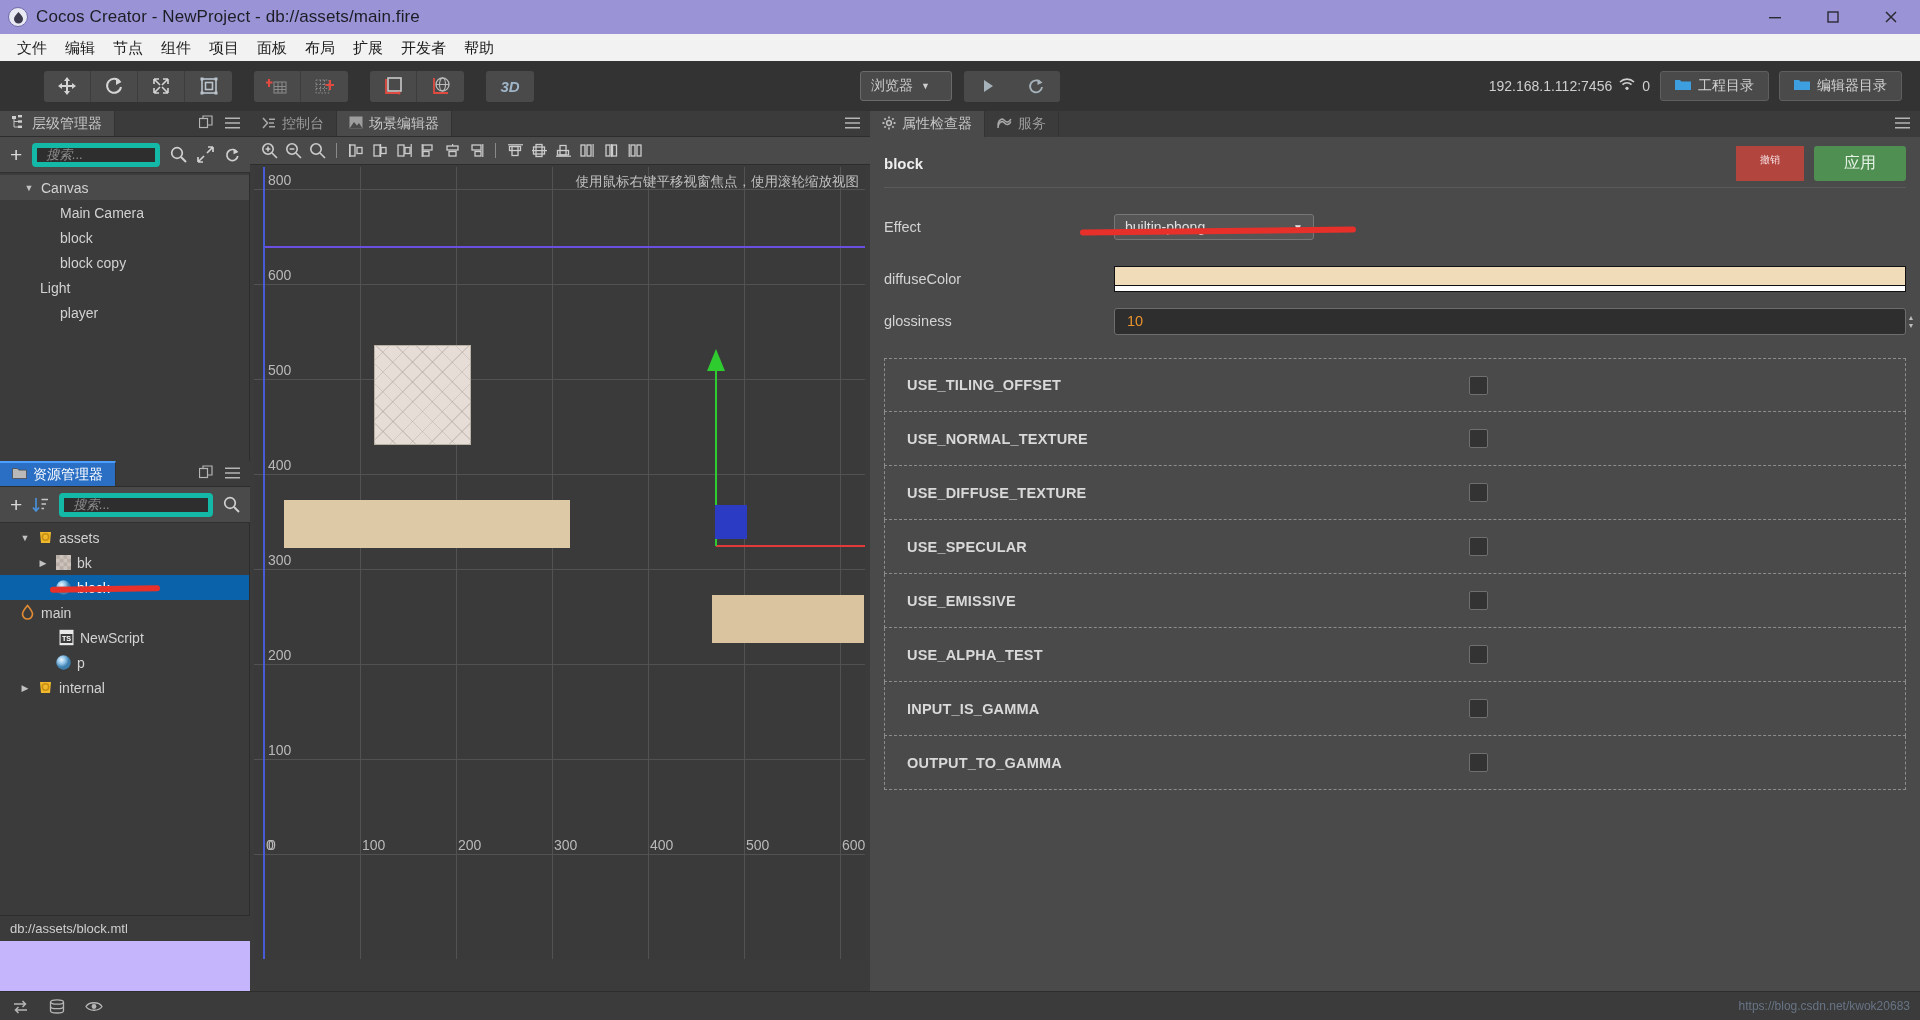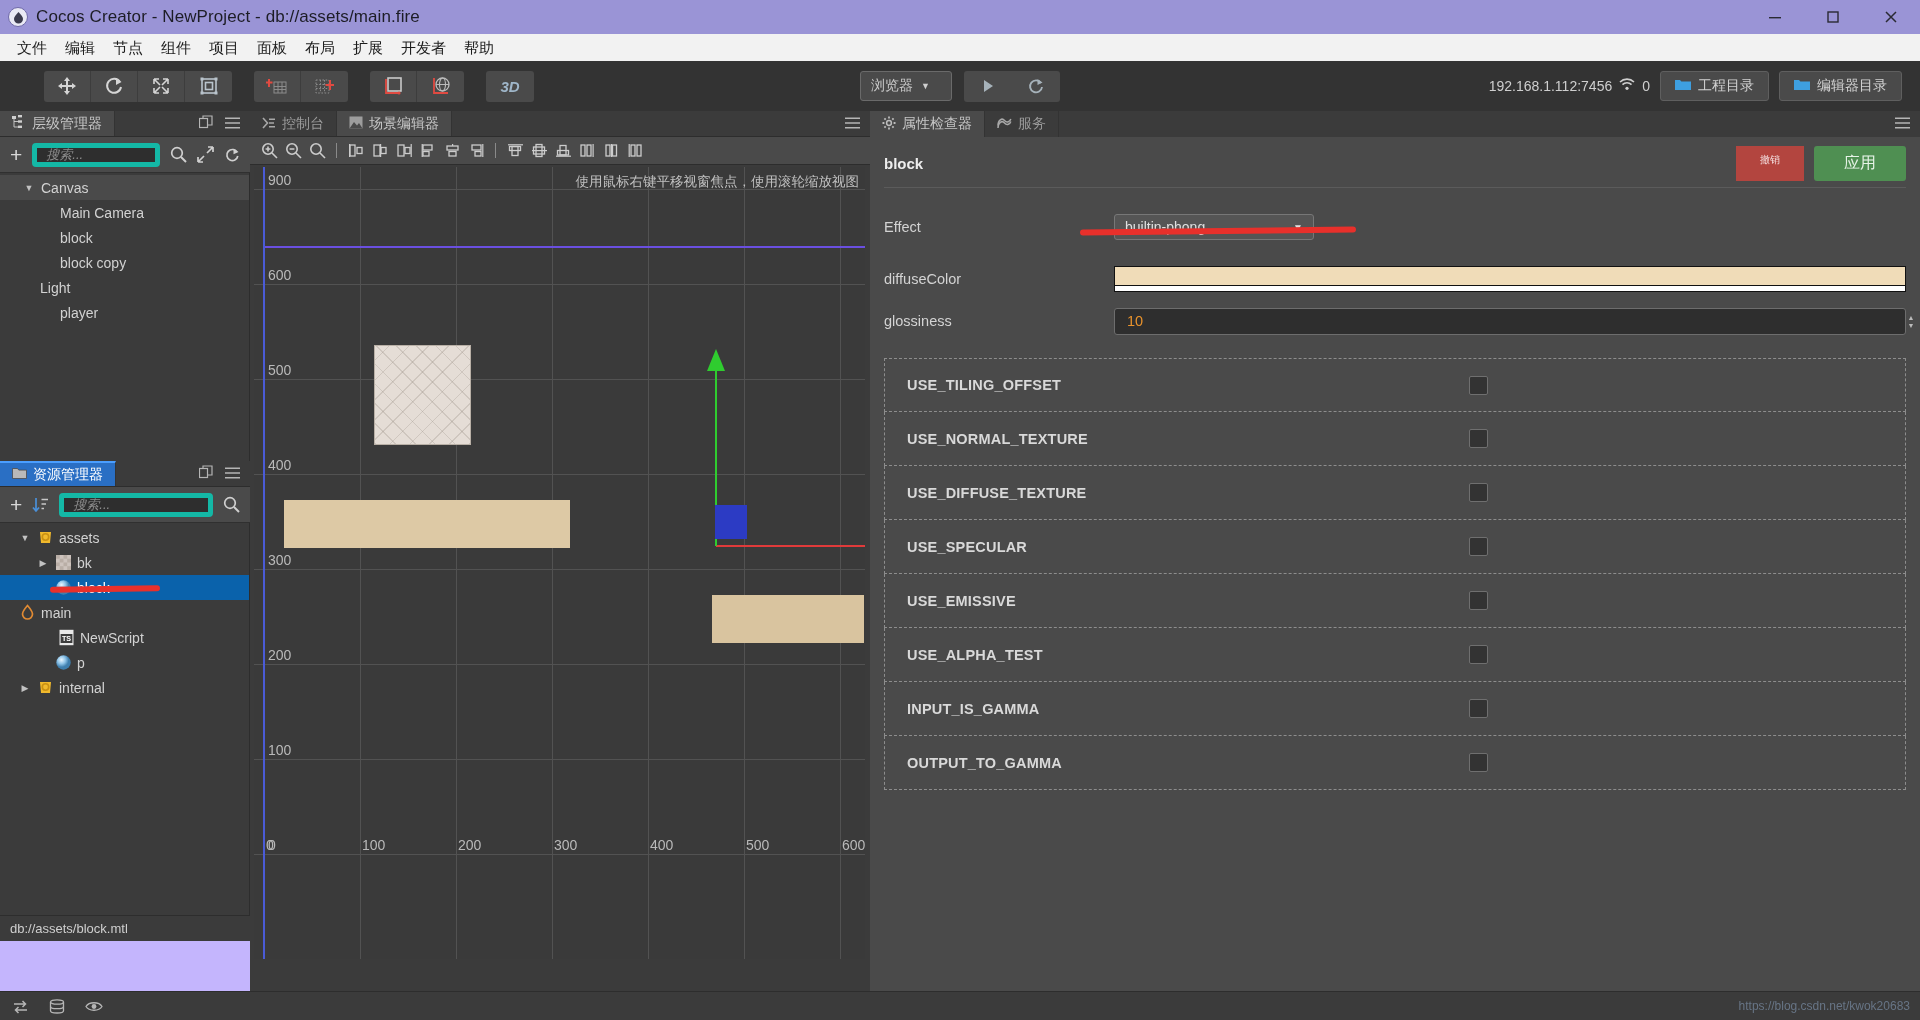--- a/index.html
+++ b/index.html
@@ -823,21 +823,21 @@
                   border:1px solid #b9b0a6;"></div>
 
       <div class="scene-quad" style="left:30px; top:333px; width:286px; height:48px; background:#ddc9a5;"></div>
 
       <div class="scene-quad" style="left:461px; top:338px; width:32px; height:34px; background:#2c3bc4;"></div>
 
       <div class="scene-quad" style="left:458px; top:428px; width:152px; height:48px; background:#d9c49f;"></div>
 
       <div class="hint-text">使用鼠标右键平移视窗焦点，使用滚轮缩放视图</div>
 
-      <div class="ruler-lbl" style="left:14px; top:5px;">900</div>
+      <div class="ruler-lbl" style="left:14px; top:5px;">800</div>
       <div class="ruler-lbl" style="left:14px; top:100px;">600</div>
       <div class="ruler-lbl" style="left:14px; top:195px;">500</div>
       <div class="ruler-lbl" style="left:14px; top:290px;">400</div>
       <div class="ruler-lbl" style="left:14px; top:385px;">300</div>
       <div class="ruler-lbl" style="left:14px; top:480px;">200</div>
       <div class="ruler-lbl" style="left:14px; top:575px;">100</div>
       <div class="ruler-lbl" style="left:14px; top:670px;">0</div>
 
       <div class="ruler-lbl" style="left:12px; top:670px;">0</div>
       <div class="ruler-lbl" style="left:108px; top:670px;">100</div>

